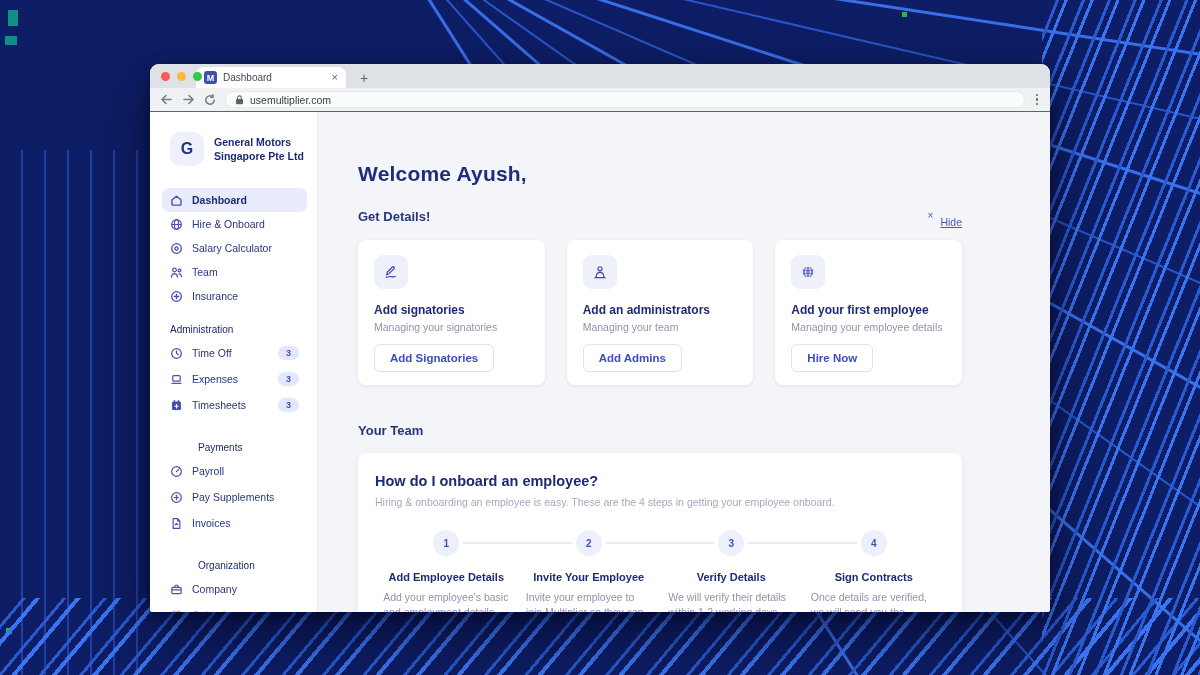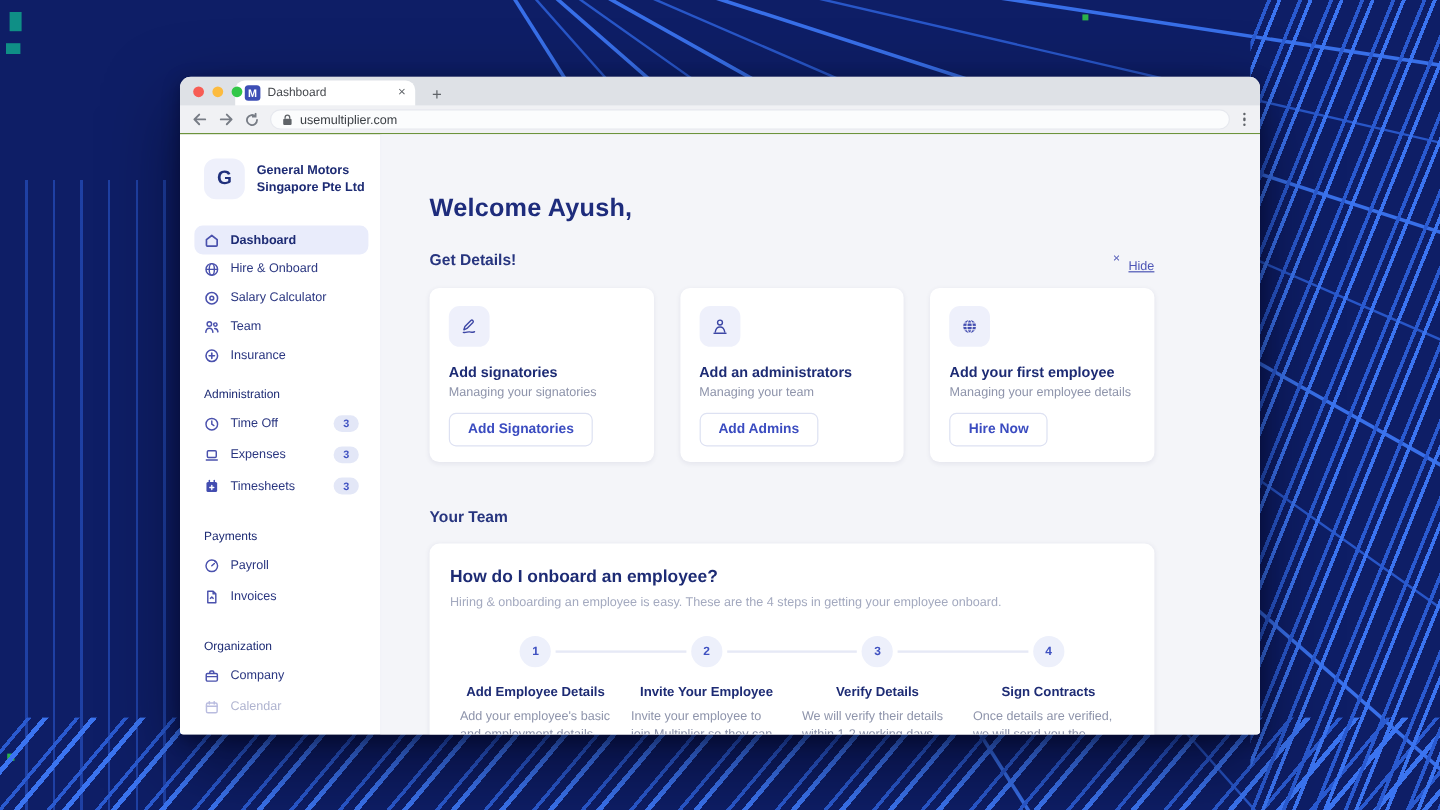--- a/index.html
+++ b/index.html
@@ -52,21 +52,21 @@
     font-weight:bold; font-size:16px; display:flex; align-items:center; justify-content:center; flex:0 0 auto; }
   .company-name { font-size:10.5px; font-weight:600; color:#1d2b74; line-height:1.35; }
   .nav { margin-top:22px; }
   .nav-item { display:flex; align-items:center; gap:9px; height:24px; padding:0 8px; margin-left:-8px;
     border-radius:7px; font-size:10.5px; font-weight:500; color:#2a3680; cursor:default; }
   .nav-item.active { background:#e9ecfb; font-weight:700; color:#1d2b74; }
   .nav-item .ic { display:flex; align-items:center; color:#4a51ad; flex:0 0 auto; }
   .section-label { font-size:10px; font-weight:normal; color:#1d2b74; margin-top:14px; height:14px; display:flex; align-items:center; }
   .sec .nav-item { height:26px; }
   .sec { margin-top:4px; }
-  .sec-pay { margin-top:22px; }
+  .sec-pay { margin-top:22px;margin-left:28px; }
   .badge { margin-left:auto; background:#e3e7f7; color:#3f51c1; font-size:9px; font-weight:bold;
     border-radius:8px; padding:2px 8px; line-height:1.2; }
   .faded { opacity:.38; }
 
   .main { flex:1; background:#f4f5f9; padding:0 88px 0 40px; overflow:hidden; }
   .welcome { margin-top:50px; font-size:21px; font-weight:700; color:#1e2c7c; letter-spacing:.2px; }
   .gs-row { margin-top:18px; display:flex; align-items:center; justify-content:space-between; }
   .h-sub { font-size:13px; font-weight:700; color:#27357f; }
   .hide-link { display:flex; align-items:center; gap:7px; color:#4d55b5; font-size:10.5px; cursor:default; }
   .hide-x { font-size:10px; line-height:1; }
@@ -279,20 +279,30 @@
           <span class="ic">
               <svg width="13" height="13" viewBox="0 0 14 14" fill="none" stroke="currentColor" stroke-width="1.3" stroke-linecap="round">
                 <circle cx="7" cy="7" r="5.2"></circle>
                 <path d="M7 7l2.3-2.1M9.6 2.6l1 .9"></path>
               </svg>
             </span>
           <span>Payroll</span>
         </div>
         <div class="nav-item">
           <span class="ic">
+              <svg width="13" height="13" viewBox="0 0 14 14" fill="none" stroke="currentColor" stroke-width="1.3" stroke-linecap="round">
+                <circle cx="7" cy="7" r="5.2"></circle>
+                <line x1="7" y1="4.6" x2="7" y2="9.4"></line>
+                <line x1="4.6" y1="7" x2="9.4" y2="7"></line>
+              </svg>
+            </span>
+          <span>Pay Supplements</span>
+        </div>
+        <div class="nav-item">
+          <span class="ic">
               <svg width="13" height="13" viewBox="0 0 14 14" fill="none" stroke="currentColor" stroke-width="1.3" stroke-linejoin="round">
                 <path d="M3.4 1.8h4.8l2.4 2.4v8H3.4z"></path>
                 <path d="M8.2 1.8v2.4h2.4M5.4 8.6l1.6-1.6 1.6 1.6"></path>
               </svg>
             </span>
           <span>Invoices</span>
         </div>
       </div>
 
       <div class="section-label sec-pay">Organization</div>

